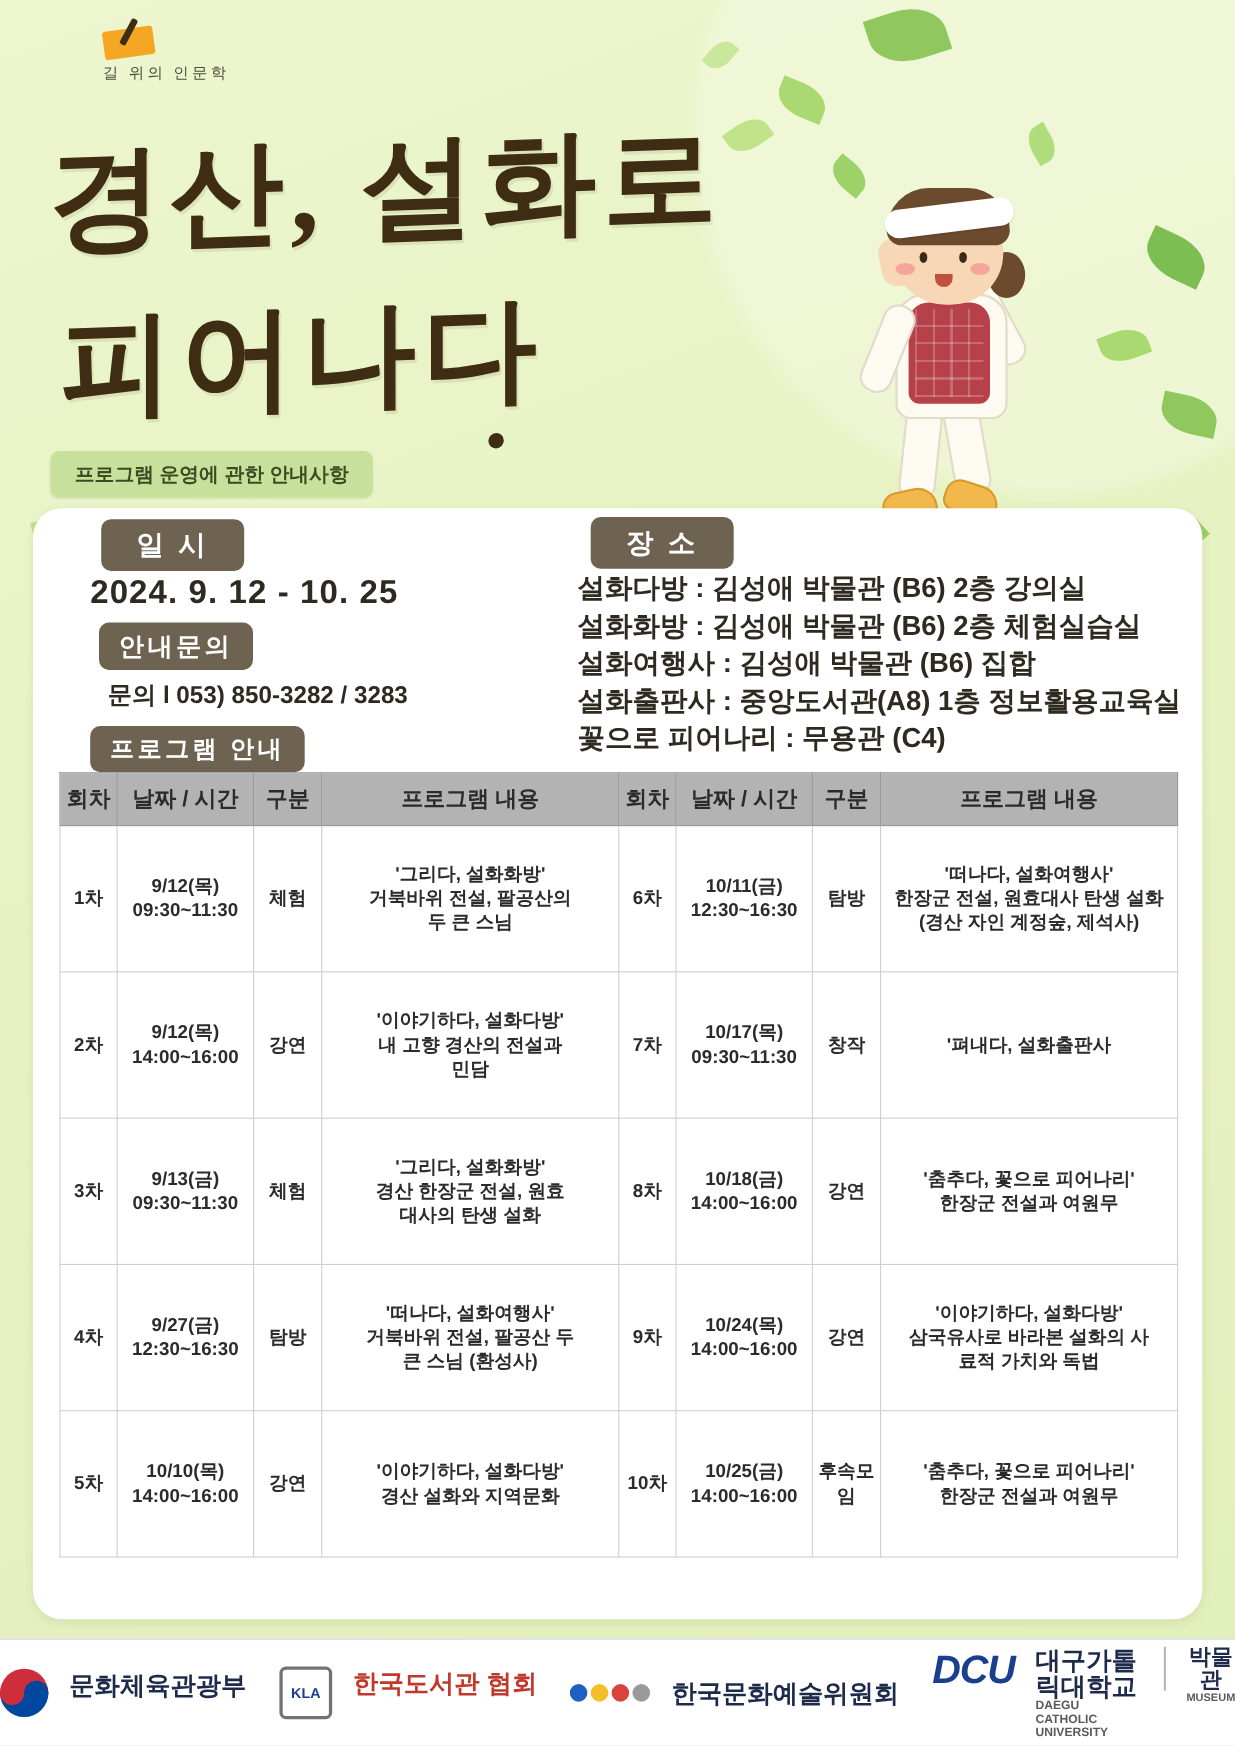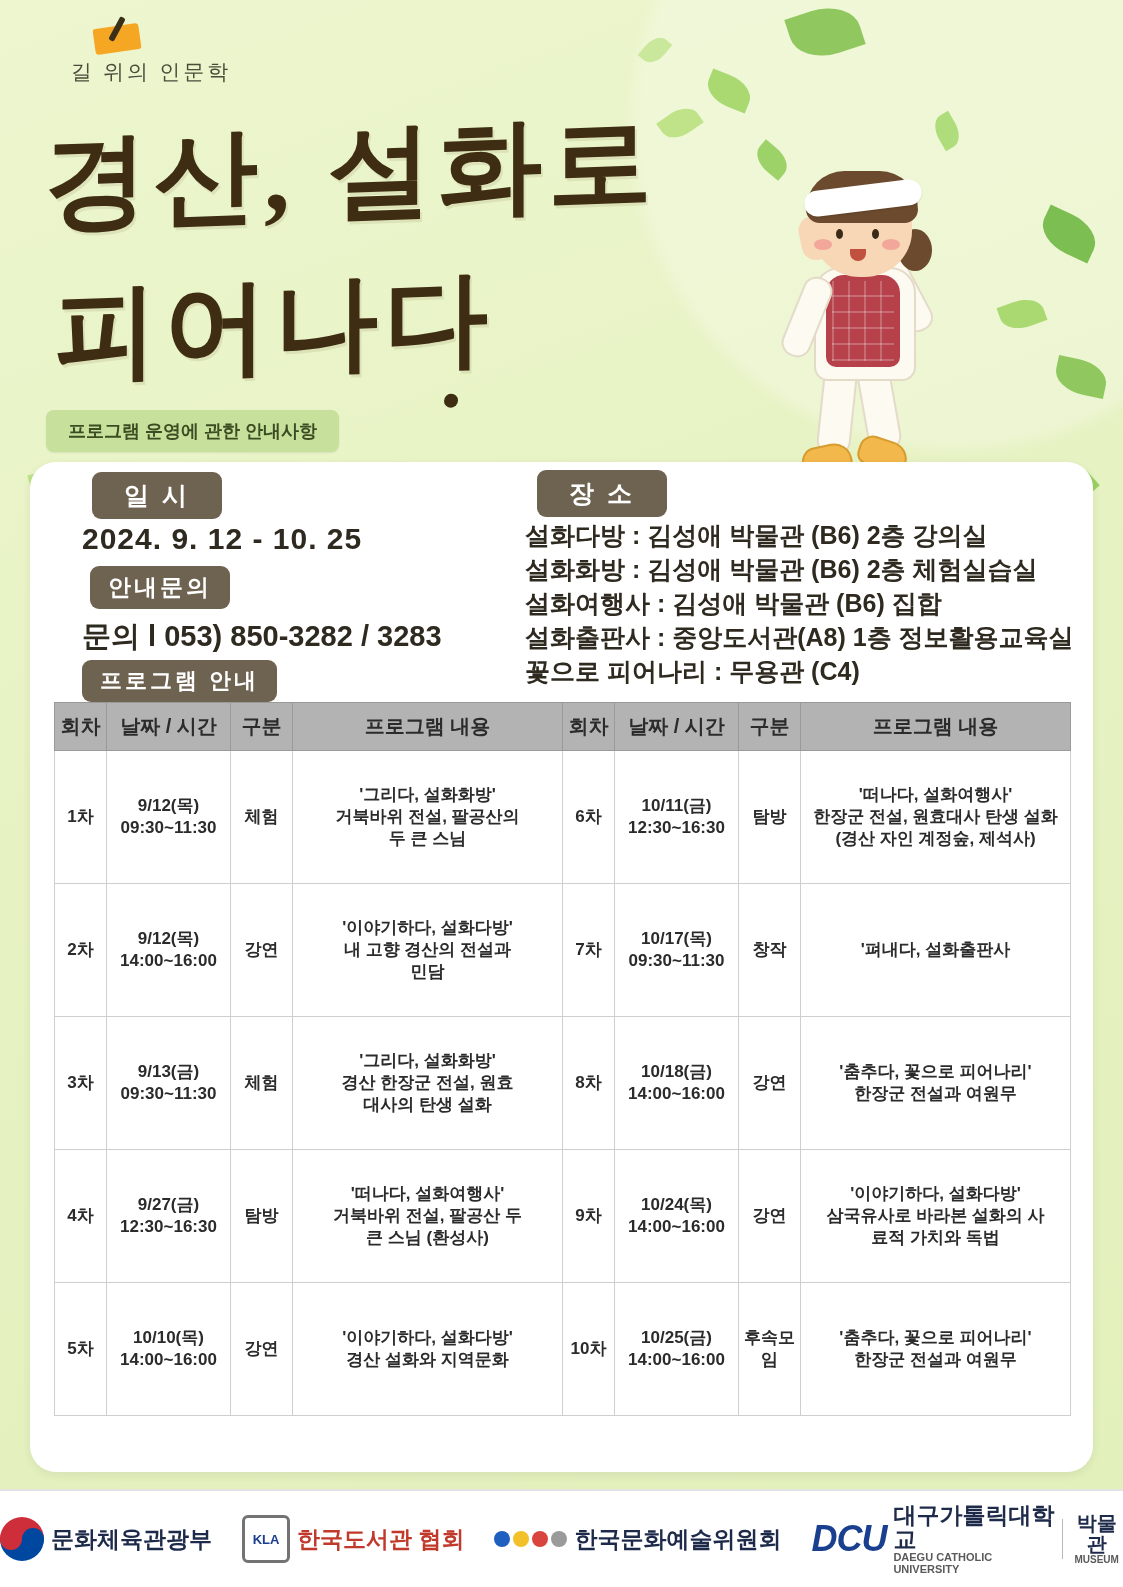--- a/index.html
+++ b/index.html
@@ -38,21 +38,21 @@
   .logo-mark .book{
     position:absolute;left:0;top:8px;width:46px;height:26px;
     background:#f5a623;border-radius:3px;
     transform:rotate(-8deg);
   }
   .logo-mark .pen{
     position:absolute;left:20px;top:-2px;width:6px;height:26px;background:#3b2f18;
     transform:rotate(28deg);border-radius:2px;
   }
   .logo-text{
-    font-size:21px;color:#4b4b3a;letter-spacing:3px;margin-top:4px;text-align:center;
+    font-size:14px;color:#4b4b3a;letter-spacing:3px;margin-top:4px;text-align:center;
     font-family:"Liberation Serif", serif;
   }
 
   
   .title{
     position:absolute;left:44px;top:96px;width:680px;
     color:#3e2d12;
     font-family:"Liberation Serif", serif;
     font-weight:bold;
     font-size:104px;
@@ -118,21 +118,21 @@
   .tag-date{left:62px;top:10px;}
   .tag-place{left:472px;top:8px;margin-left:35px;}
   .tag-contact{left:60px;top:104px;font-size:23px;padding:6px 18px;}
   .tag-prog{left:52px;top:198px;font-size:22px;padding:6px 18px;}
 
   .date-value{
     position:absolute;left:52px;top:60px;font-size:30px;font-weight:bold;color:#2f2a20;
     letter-spacing:1px;
   }
   .contact-value{
-    position:absolute;left:52px;top:155px;font-size:29px;font-weight:bold;color:#2f2a20;
+    position:absolute;left:68px;top:155px;font-size:22px;font-weight:bold;color:#2f2a20;
   }
   .places{
     position:absolute;left:495px;top:56px;font-size:25px;font-weight:bold;color:#2f2a20;
     line-height:1.36;
   }
   .places div{white-space:nowrap;}
 
   
   table.sched{
     position:absolute;left:24px;top:240px;width:1016px;
@@ -156,21 +156,21 @@
   col.c-dt{width:124px;}
   col.c-kind{width:62px;}
   col.c-desc{width:270px;}
 
   
   .footer{
     position:absolute;left:0;bottom:0;width:1123px;height:96px;background:#fff;
     border-top:2px solid #e3e3e3;
     display:flex;align-items:center;justify-content:center;gap:30px;
   }
-  .f-item{display:flex;align-items:center;gap:7px;}
+  .f-item{display:flex;gap:19px;}
   .f-label{font-size:23px;font-weight:bold;color:#1d2a4a;white-space:nowrap;}
   .taegeuk{width:44px;height:44px;border-radius:50%;
     background:linear-gradient(180deg,#cd2e3a 0 50%, #0047a0 50% 100%);
     position:relative;}
   .taegeuk:before,.taegeuk:after{content:"";position:absolute;width:22px;height:22px;border-radius:50%;}
   .taegeuk:before{background:#cd2e3a;left:0;top:11px;}
   .taegeuk:after{background:#0047a0;left:22px;top:11px;}
   .kla{width:42px;height:42px;border:3px solid #737373;border-radius:6px;
     display:flex;align-items:center;justify-content:center;font-size:13px;font-weight:bold;color:#1b3f8f;}
   .kla-red{color:#c0392b;}

